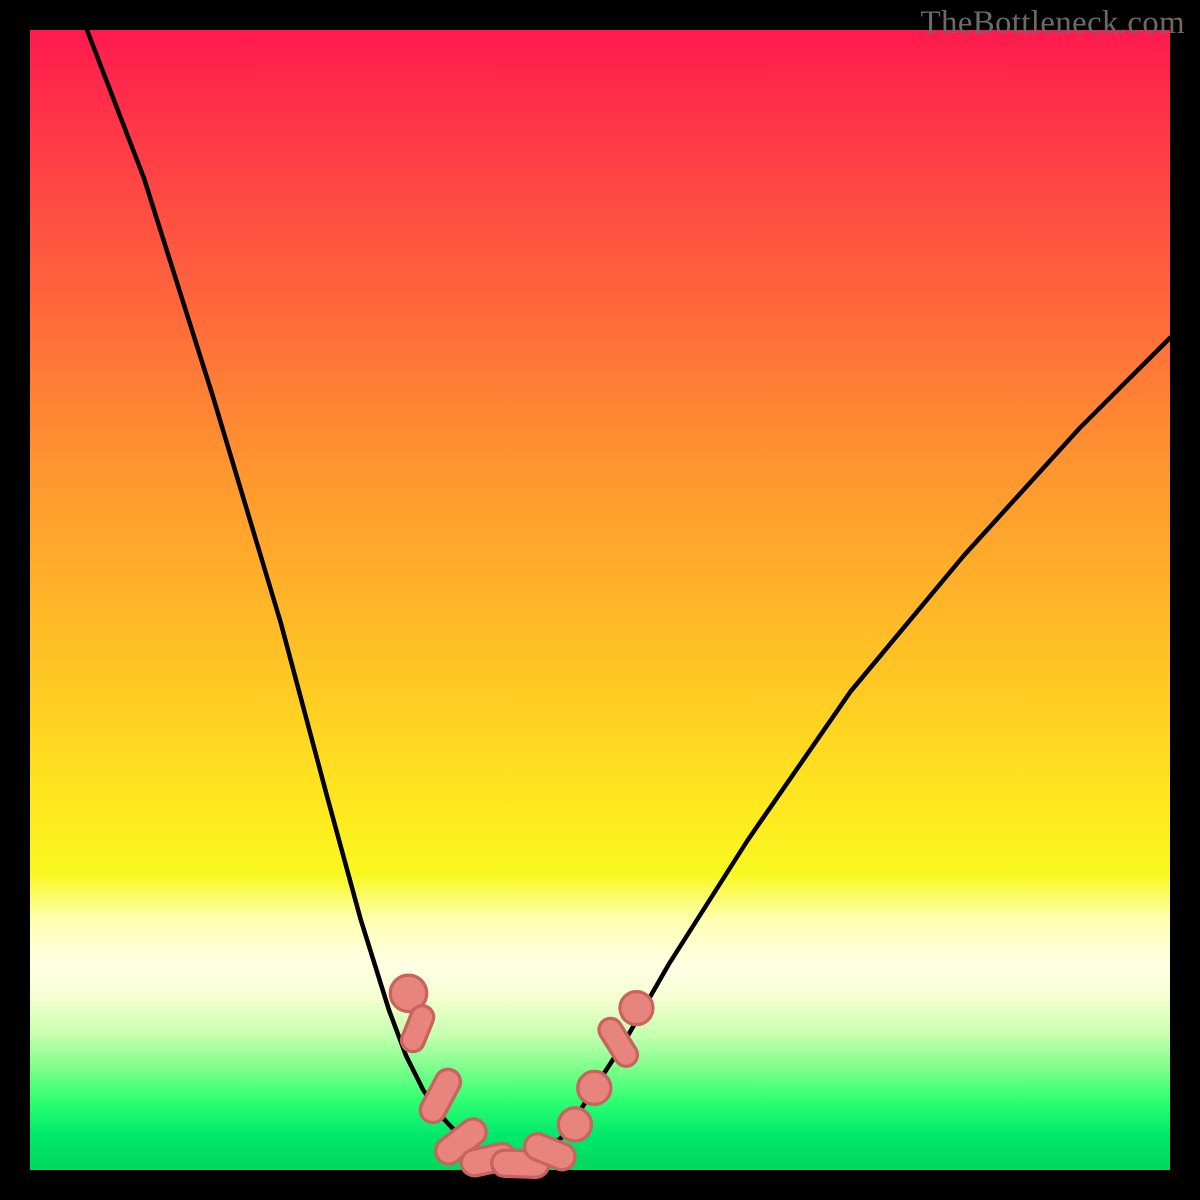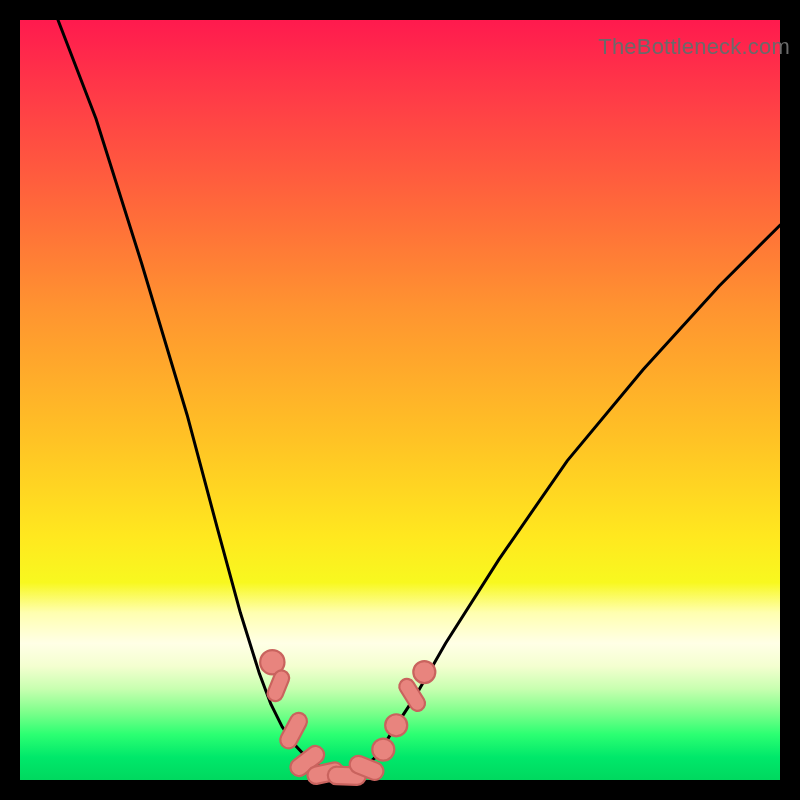--- a/index.html
+++ b/index.html
@@ -31,26 +31,25 @@
       #7fff8c 91%,
       #2cff72 94%,
       #00e86a 97%,
       #00d85f 100%
     );
   }
   .watermark {
     position: absolute;
     top: 2px;
     right: 10px;
-    font-family: Liberation Sans, sans-serif;
+    font-family: Liberation Serif, serif;
     font-size: 22px;
     color: #6a6a6a;
     letter-spacing: 0.2px;
     user-select: none;
-    margin-top: 32px;
   }
   svg {
     position: absolute;
     left: 20px;
     top: 20px;
     width: 760px;
     height: 760px;
     overflow: visible;
   }
   .curve {

